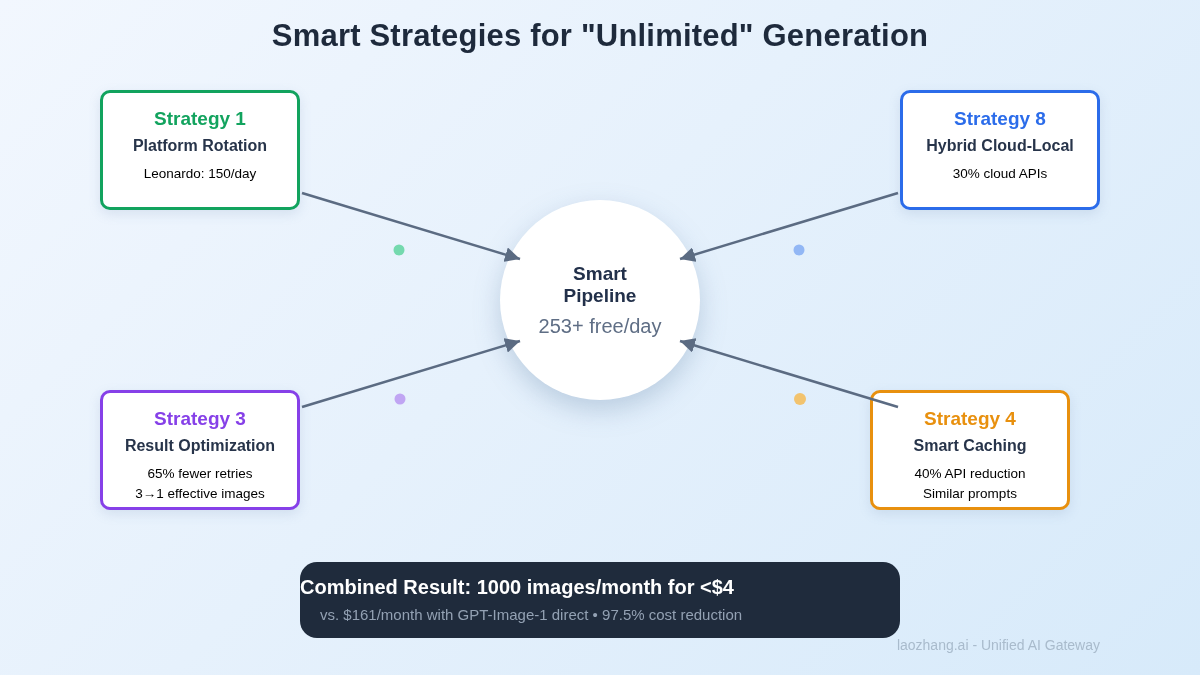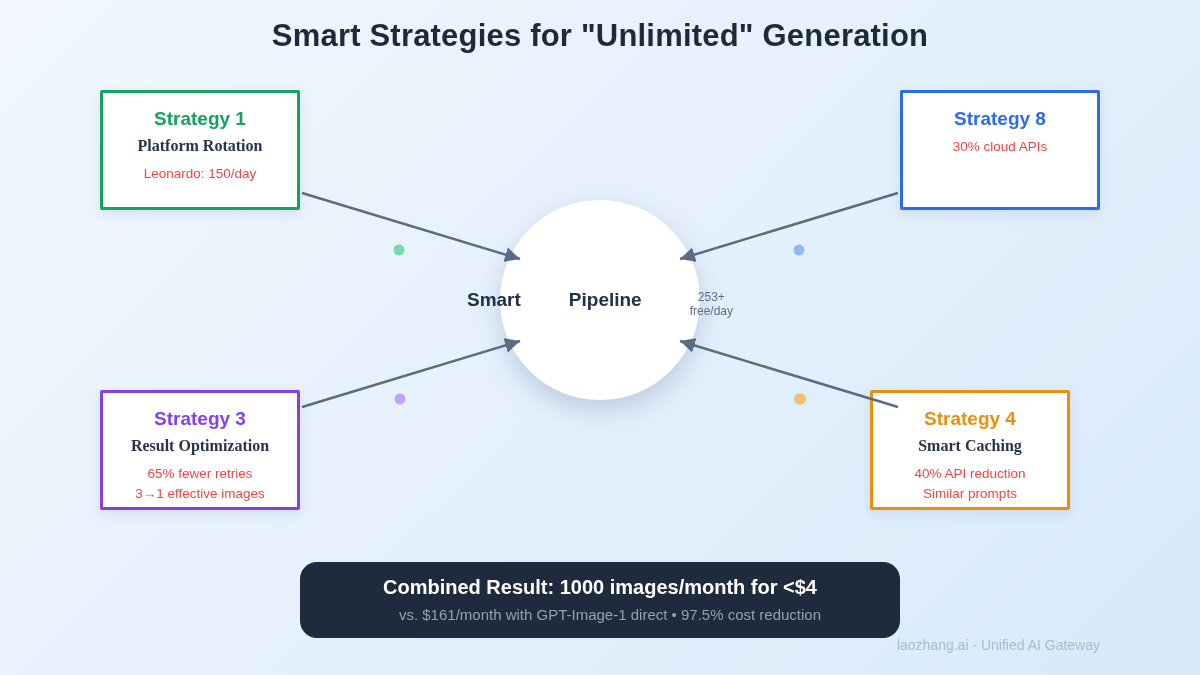--- a/index.html
+++ b/index.html
@@ -36,86 +36,84 @@
     z-index: 3;
     pointer-events: none;
   }
   .card {
     position: absolute;
     width: 200px;
     height: 120px;
     box-sizing: border-box;
     background: #ffffff;
     border: 3px solid var(--accent, #888);
-    border-radius: 2px;
+    border-radius: 10px;
     text-align: center;
     padding-top: 15px;
     box-shadow: 0 4px 12px rgba(110, 140, 175, 0.18);
     z-index: 2;
   }
   .card-label {
     font-size: 19px;
     font-weight: 700;
     color: var(--accent, #333);
     margin-bottom: 7px;
   }
   .card-name {
     font-size: 16px;
     font-weight: 700;
     color: #27344a;
     margin-bottom: 9px;
-    font-family: Liberation Serif, serif;
   }
   .card-detail {
     font-size: 13.5px;
-    color: #ef4444;
+    color: #000000;
     line-height: 20px;
   }
   .card-s1 { left: 100px; top: 90px; }
   .card-s2 { left: 900px; top: 90px; }
   .card-s3 { left: 100px; top: 390px; }
   .card-s4 { left: 870px; top: 390px; }
   .pipeline-circle {
     position: absolute;
     left: 500px;
     top: 200px;
     width: 200px;
     height: 200px;
     border-radius: 50%;
     background: #ffffff;
     box-shadow: 0 10px 26px rgba(110, 140, 175, 0.35);
     display: flex;
-    flex-direction: row;
+    flex-direction: column;
     align-items: center;
     justify-content: center;
     text-align: center;
     z-index: 2;
-    gap: 48px;
   }
   .pipeline-title {
     font-size: 19px;
     font-weight: 700;
     color: #22304a;
     line-height: 22px;
   }
   .pipeline-subtitle {
     margin-top: 8px;
-    font-size: 12px;
+    font-size: 20px;
     color: #5f6e85;
   }
   .result-pill {
     position: absolute;
     left: 300px;
     top: 562px;
     width: 600px;
     height: 76px;
     box-sizing: border-box;
     border-radius: 17px;
     background: var(--accent, #1f2b3c);
-    text-align: center;
+    text-align: left;
     padding-top: 14px;
     z-index: 2;
   }
   .result-headline {
     font-size: 20px;
     font-weight: 700;
     color: #ffffff;
     margin-bottom: 7px;
   }
   .result-subline {
@@ -156,20 +154,21 @@
   </svg>
 
   <div class="card card-s1" style="--accent: #12a35e;">
     <div class="card-label">Strategy 1</div>
     <div class="card-name">Platform Rotation</div>
     <div class="card-detail">Leonardo: 150/day</div>
   </div>
 
   <div class="card card-s2" style="--accent: #2b6cea;">
     <div class="card-label">Strategy 8</div>
+    <div class="card-name">Hybrid Cloud-Local</div>
     <div class="card-detail">30% cloud APIs</div>
   </div>
 
   <div class="card card-s3" style="--accent: #8640e8;">
     <div class="card-label">Strategy 3</div>
     <div class="card-name">Result Optimization</div>
     <div class="card-detail">65% fewer retries</div>
     <div class="card-detail">3→1 effective images</div>
   </div>
 

